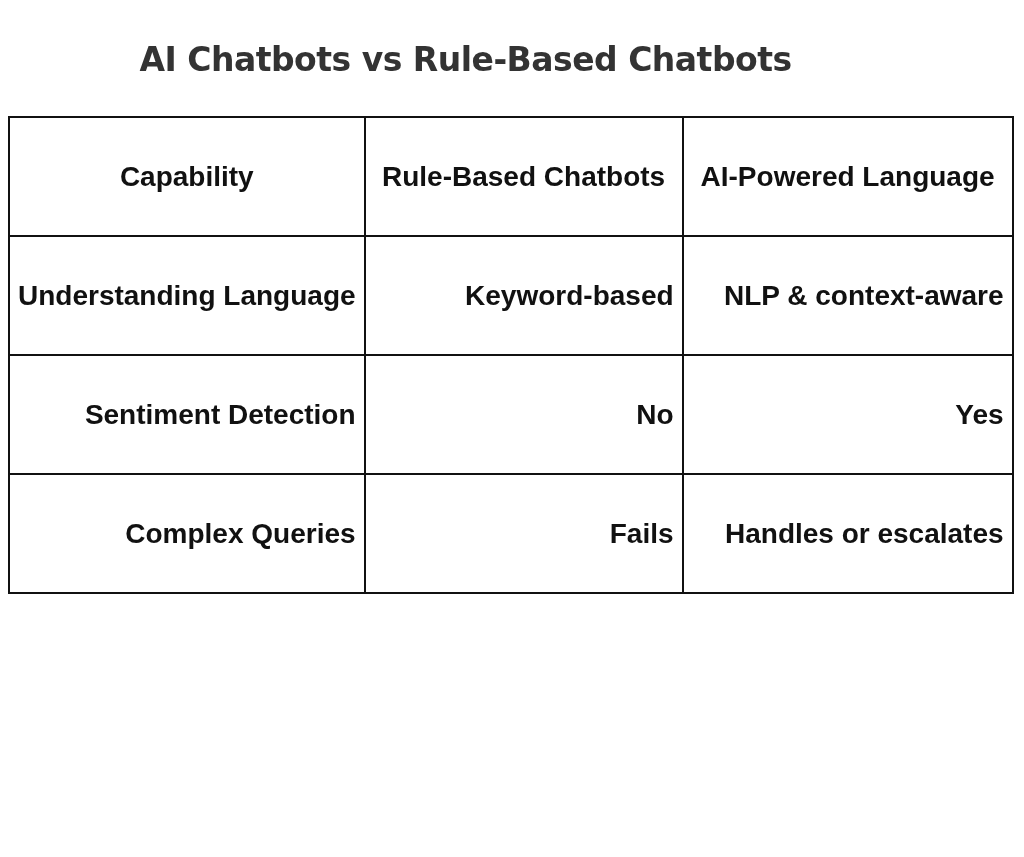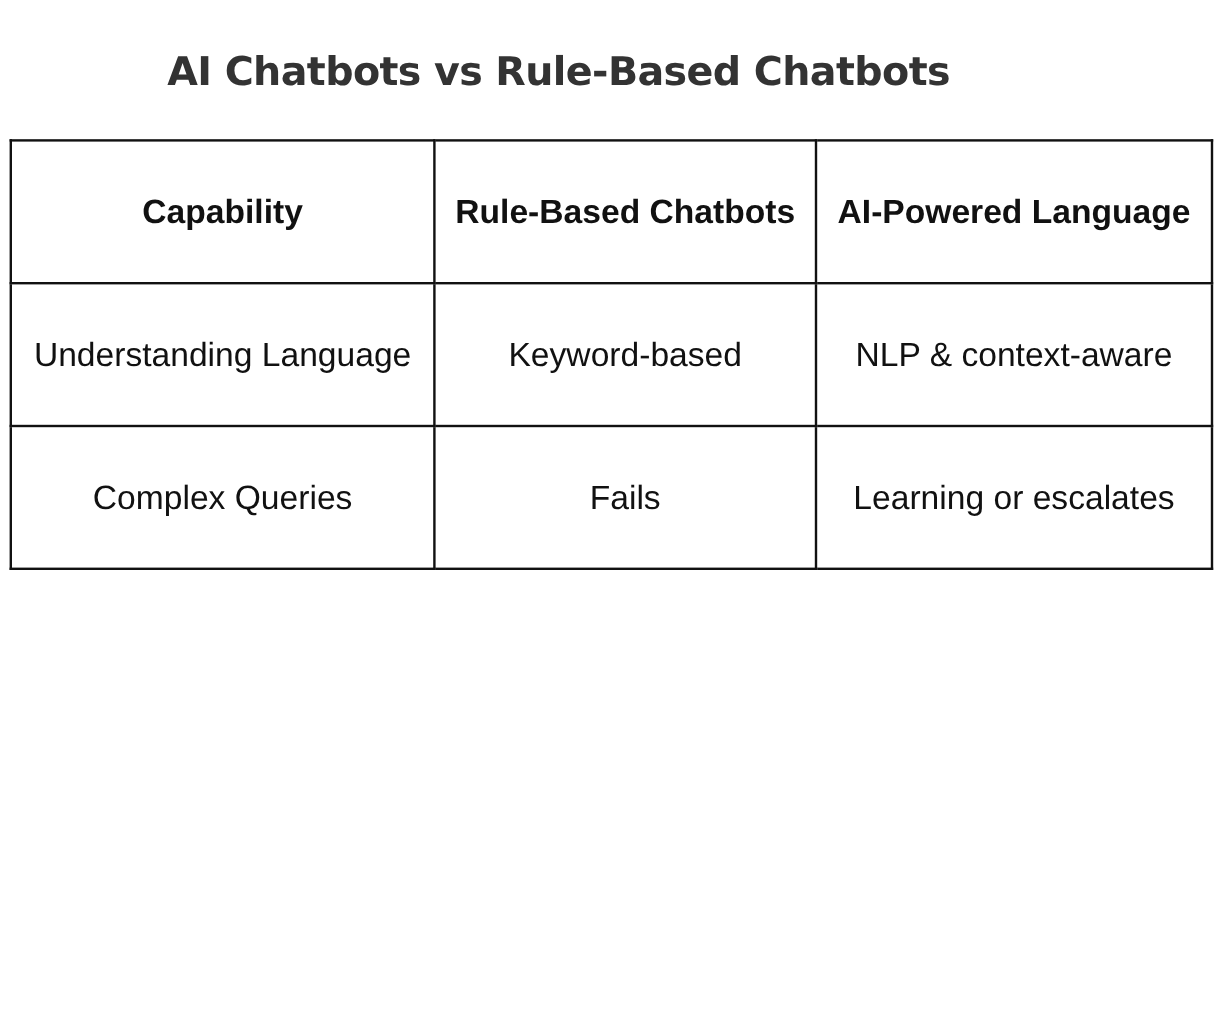--- a/index.html
+++ b/index.html
@@ -1,19 +1,19 @@
 <!DOCTYPE html>
 <html><head>
 <meta charset="utf-8">
 <style>
   html, body { margin: 0; padding: 0; background: #ffffff; }
   body { width: 1024px; height: 857px; position: relative; overflow: hidden; font-family: "Liberation Sans", sans-serif; }
   .title { position: absolute; top: 40px; left: 0; width: 931px; text-align: center; font-family: "DejaVu Sans", sans-serif; font-weight: bold; font-size: 33px; color: #333333; letter-spacing: -0.5px; }
   table { position: absolute; top: 116px; left: 8px; border-collapse: collapse; table-layout: fixed; }
-  td, th { border: 2px solid #111111; height: 117px; padding: 0 8px; font-size: 28px; color: #111111; text-align: center; vertical-align: middle; white-space: nowrap; }
+  td, th { border: 2px solid #111111; height: 117px; padding: 0 8px; font-size: 28px; color: #111111; text-align: right; vertical-align: middle; white-space: nowrap; font-weight: bold; }
   th { font-weight: bold; text-align: center; padding: 0 9px; }
   col.c1 { width: 353px; } col.c2 { width: 318px; } col.c3 { width: 330px; }
 </style>
 </head>
 <body>
 
 <div class="title">AI Chatbots vs Rule-Based Chatbots</div>
 
 <table>
   <colgroup>
@@ -28,18 +28,23 @@
       <th>AI-Powered Language</th>
     </tr>
   </thead>
   <tbody>
     <tr>
       <td>Understanding Language</td>
       <td>Keyword-based</td>
       <td>NLP &amp; context-aware</td>
     </tr>
     <tr>
+      <td>Sentiment Detection</td>
+      <td>No</td>
+      <td>Yes</td>
+    </tr>
+    <tr>
       <td>Complex Queries</td>
       <td>Fails</td>
-      <td>Learning or escalates</td>
+      <td>Handles or escalates</td>
     </tr>
   </tbody>
 </table>
 
 </body></html>

